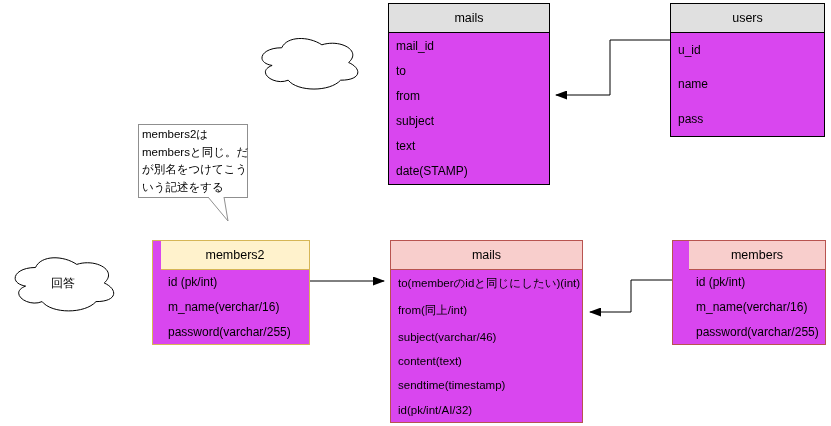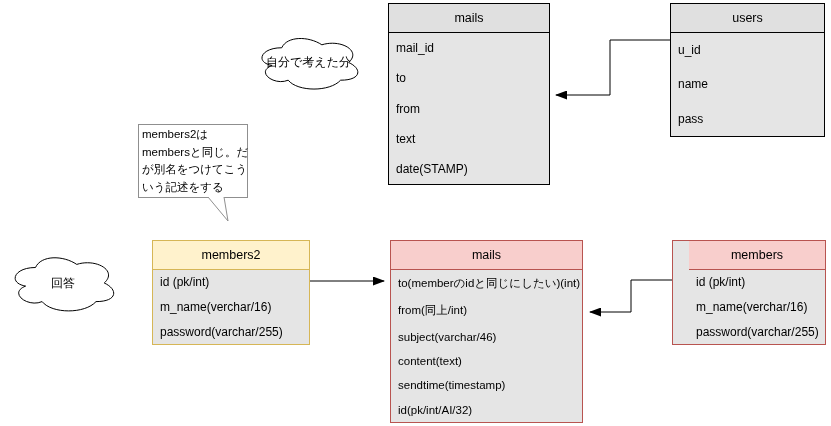--- a/index.html
+++ b/index.html
@@ -6,32 +6,32 @@
   .canvas {
     position:relative; width:831px; height:426px; background:#ffffff;
     font-family:"Liberation Sans","DejaVu Sans",sans-serif; color:#000;
     overflow:hidden;
   }
   .overlay { position:absolute; left:0; top:0; pointer-events:none; }
   .edge { stroke:#000; stroke-width:1; fill:none; pointer-events:stroke; }
 
   .tbl {
     position:absolute; display:flex; flex-direction:column;
-    background:#e5e5e5; border:1px solid #000; box-sizing:border-box;
+    background:#d946ef; border:1px solid #000; box-sizing:border-box;
     font-size:12px;
   }
   .thead {
     height:28px; flex:0 0 28px; display:flex; align-items:center; justify-content:center;
     border-bottom:1px solid #000; background:#e0e0e0; font-size:12.5px;
   }
   .trow {
     flex:1 1 auto; display:flex; align-items:center;
     padding:0 4px 0 7px; white-space:nowrap; overflow:hidden;
   }
-  .tbl.yellow { border-color:#d6b656; }
+  .tbl.yellow { border-color:#d6b656;padding-left:8px; }
   .tbl.yellow .thead { background:#fff2cc; border-bottom-color:#d6b656; }
   .tbl.red { border-color:#b85450; }
   .tbl.red .thead { background:#f8cecc; border-bottom-color:#b85450; }
 
   #t-mails-top { left:388px; top:3px;   width:162px; height:182px; }
   #t-users     { left:670px; top:3px;   width:155px; height:134px; }
   #t-members2  { left:152px; top:240px; width:158px; height:105px; }
   #t-mails-main{ left:390px; top:240px; width:193px; height:183px; font-size:11.5px; }
   #t-members   { left:672px; top:240px; width:154px; height:105px;padding-left:16px; }
 
@@ -61,21 +61,20 @@
       </marker>
     </defs>
     <path class="edge" d="M670,40 L610,40 L610,95 L556,95" marker-end="url(#arrowhead)"></path>
     <path class="edge" d="M310,281 L384,281" marker-end="url(#arrowhead)"></path>
     <path class="edge" d="M672,280 L631,280 L631,312 L590,312" marker-end="url(#arrowhead)"></path>
   </svg>
 
   <svg class="cloud" style="left:255px; top:33px;" width="107" height="59" viewBox="0 0 100 60" preserveAspectRatio="none">
     <path class="cloudpath" d="M25,15 C5,15 0,30 16,33 C0,39.6 18,54 31,48 C40,60 70,60 80,48 C100,48 100,36 87.5,30 C100,18 80,6 62.5,12 C50,3 30,3 25,15 Z"></path>
   </svg>
-  <div class="cloud-label" style="left:255px; top:33px; width:107px; height:59px;">自分で考えた分</div>
 
   <svg class="cloud" style="left:8px; top:252px;" width="110" height="62" viewBox="0 0 100 60" preserveAspectRatio="none">
     <path class="cloudpath" d="M25,15 C5,15 0,30 16,33 C0,39.6 18,54 31,48 C40,60 70,60 80,48 C100,48 100,36 87.5,30 C100,18 80,6 62.5,12 C50,3 30,3 25,15 Z"></path>
   </svg>
   <div class="cloud-label" style="left:8px; top:252px; width:110px; height:62px;">回答</div>
 
   <div class="callout">
     <div>members2は</div>
     <div>membersと同じ。だ</div>
     <div>が別名をつけてこう</div>
@@ -83,20 +82,21 @@
   </div>
   <svg class="callout-tail" width="40" height="32">
     <path d="M8,2 L28,26 L24,2"></path>
   </svg>
 
   <div class="tbl gray" id="t-mails-top">
     <div class="thead">mails</div>
     <div class="trow">mail_id</div>
     <div class="trow">to</div>
     <div class="trow">from</div>
+    <div class="trow">subject</div>
     <div class="trow">text</div>
     <div class="trow">date(STAMP)</div>
   </div>
 
   <div class="tbl gray" id="t-users">
     <div class="thead">users</div>
     <div class="trow">u_id</div>
     <div class="trow">name</div>
     <div class="trow">pass</div>
   </div>

